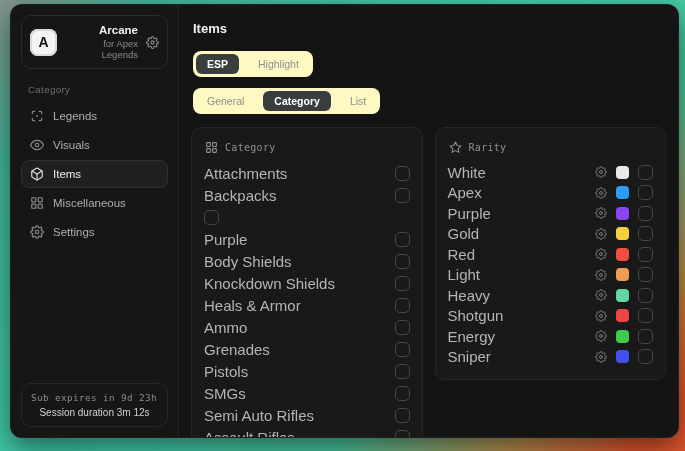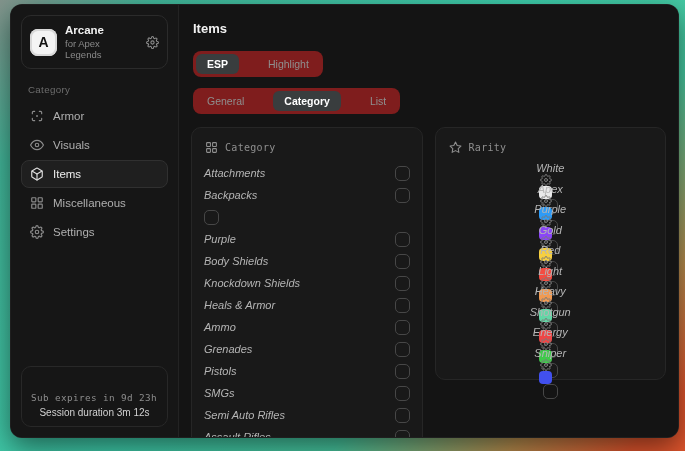--- a/index.html
+++ b/index.html
@@ -26,55 +26,55 @@
   .brand-card {
     border: 1px solid #2b2b2b; border-radius: 10px;
     padding: 8px; display: flex; align-items: center; gap: 8px;
   }
   .logo {
     width: 27px; height: 27px; border-radius: 8px; background: #f4f4f4;
     color: #131313; font-weight: 700; font-size: 14px;
     display: flex; align-items: center; justify-content: center;
     box-shadow: inset 0 0 0 2px #d9d9d9;
   }
-  .brand-text { flex: 1; min-width: 0; }
+  .brand-text { flex: 1; min-width: 0; text-align: right; }
   .brand-name { font-size: 11.5px; font-weight: 700; color: #f0f0f0; }
   .brand-sub { font-size: 9.5px; color: #8a8a8a; margin-top: 2px; }
   .icon svg { display: block; }
   .brand-gear { color: #8c8c8c; }
 
   .section-label { margin: 15px 7px 7px; font-size: 9.8px; color: #6d6d6d; letter-spacing: 0.3px; }
 
   .nav-item {
     display: flex; align-items: center; gap: 9px;
     height: 28px; padding: 0 8px; margin-bottom: 1px;
     border: 1px solid transparent; border-radius: 8px;
     color: #afafaf; font-size: 11.5px; cursor: pointer;
   }
   .nav-item .icon { color: #8b8b8b; }
   .nav-item.active { background: #1f1f1f; border-color: #303030; color: #ececec; }
   .nav-item.active .icon { color: #dedede; }
 
   .footer-card {
     margin-top: auto; border: 1px solid #282828; border-radius: 10px;
-    padding: 25px 9px 8px;
+    padding: 8px 9px 8px;
   }
   .foot-line1 {
     font-family: "DejaVu Sans Mono", monospace;
     font-size: 9.3px; color: #8d8d8d; letter-spacing: 0.4px; margin-bottom: 4px;
   }
   .foot-line2 { font-size: 10px; color: #d2d2d2; text-align: center; }
 
   
   .main { flex: 1; min-width: 0; background: #141414; padding: 14px 12px 0 12px; display: flex; flex-direction: column; }
   .page-title { font-size: 13px; font-weight: 700; color: #f2f2f2; margin: 2px 0 15px 2px; }
 
   .seg {
     display: inline-flex; align-self: flex-start;
-    background: #7f1d1d; border-radius: 8px; padding: 3px; gap: 18px; margin-left: 2px;
+    background: #fef9c3; border-radius: 8px; padding: 3px; gap: 8px; margin-left: 2px;
   }
   .seg-mode { margin-bottom: 11px; }
   .seg-tabs { margin-bottom: 13px; }
   .pill {
     border: none; background: transparent; color: #8f8f8f;
     font-family: "Liberation Sans", sans-serif;
     font-size: 10.5px; padding: 4px 11px; border-radius: 6px; cursor: pointer;
   }
   .pill.selected { background: #393d3e; color: #ffffff; font-weight: 700; }
 
@@ -85,22 +85,22 @@
   }
   .panel-header {
     display: flex; align-items: center; gap: 7px;
     color: #8f8f8f; font-family: "DejaVu Sans Mono", monospace;
     font-size: 10px; letter-spacing: 0.3px; margin: 3px 0 8px 1px;
   }
   .panel-header .icon { color: #8f8f8f; }
 
   .row { display: flex; align-items: center; }
   .cat-row { height: 22px; }
-  .rar-row { height: 20.5px; flex-direction: column; }
-  .row-label { flex: 1; font-size: 11px; color: #b5b5b5; font-style: italic; }
+  .rar-row { height: 20.5px; }
+  .row-label { flex: 1; font-size: 15px; color: #b5b5b5; }
   .checkbox {
     width: 15px; height: 15px; flex: none;
     border: 1.5px solid #474747; border-radius: 5px; background: transparent; cursor: pointer;
   }
   .row-gear { color: #7b7b7b; margin-right: 9px; cursor: pointer; }
   .swatch { width: 13px; height: 13px; flex: none; border-radius: 4px; margin-right: 9px; cursor: pointer; }
 </style>
 </head>
 <body>
 
@@ -128,21 +128,21 @@
   <div class="nav-item">
     <span class="icon">
               <svg viewBox="0 0 24 24" fill="none" stroke="currentColor" stroke-width="2" stroke-linecap="round" stroke-linejoin="round" width="14" height="14">
                 <path d="M4 8V6a2 2 0 0 1 2-2h2"></path>
                 <path d="M16 4h2a2 2 0 0 1 2 2v2"></path>
                 <path d="M20 16v2a2 2 0 0 1-2 2h-2"></path>
                 <path d="M8 20H6a2 2 0 0 1-2-2v-2"></path>
                 <circle cx="12" cy="12" r="1.6" fill="currentColor" stroke="none"></circle>
               </svg>
             </span>
-    <span class="nav-label">Armor</span>
+    <span class="nav-label">Legends</span>
   </div>
 
   <div class="nav-item">
     <span class="icon">
               <svg viewBox="0 0 24 24" fill="none" stroke="currentColor" stroke-width="2" stroke-linecap="round" stroke-linejoin="round" width="14" height="14">
                 <path d="M1 12s4-8 11-8 11 8 11 8-4 8-11 8-11-8-11-8z"></path>
                 <circle cx="12" cy="12" r="3"></circle>
               </svg>
             </span>
     <span class="nav-label">Visuals</span>

